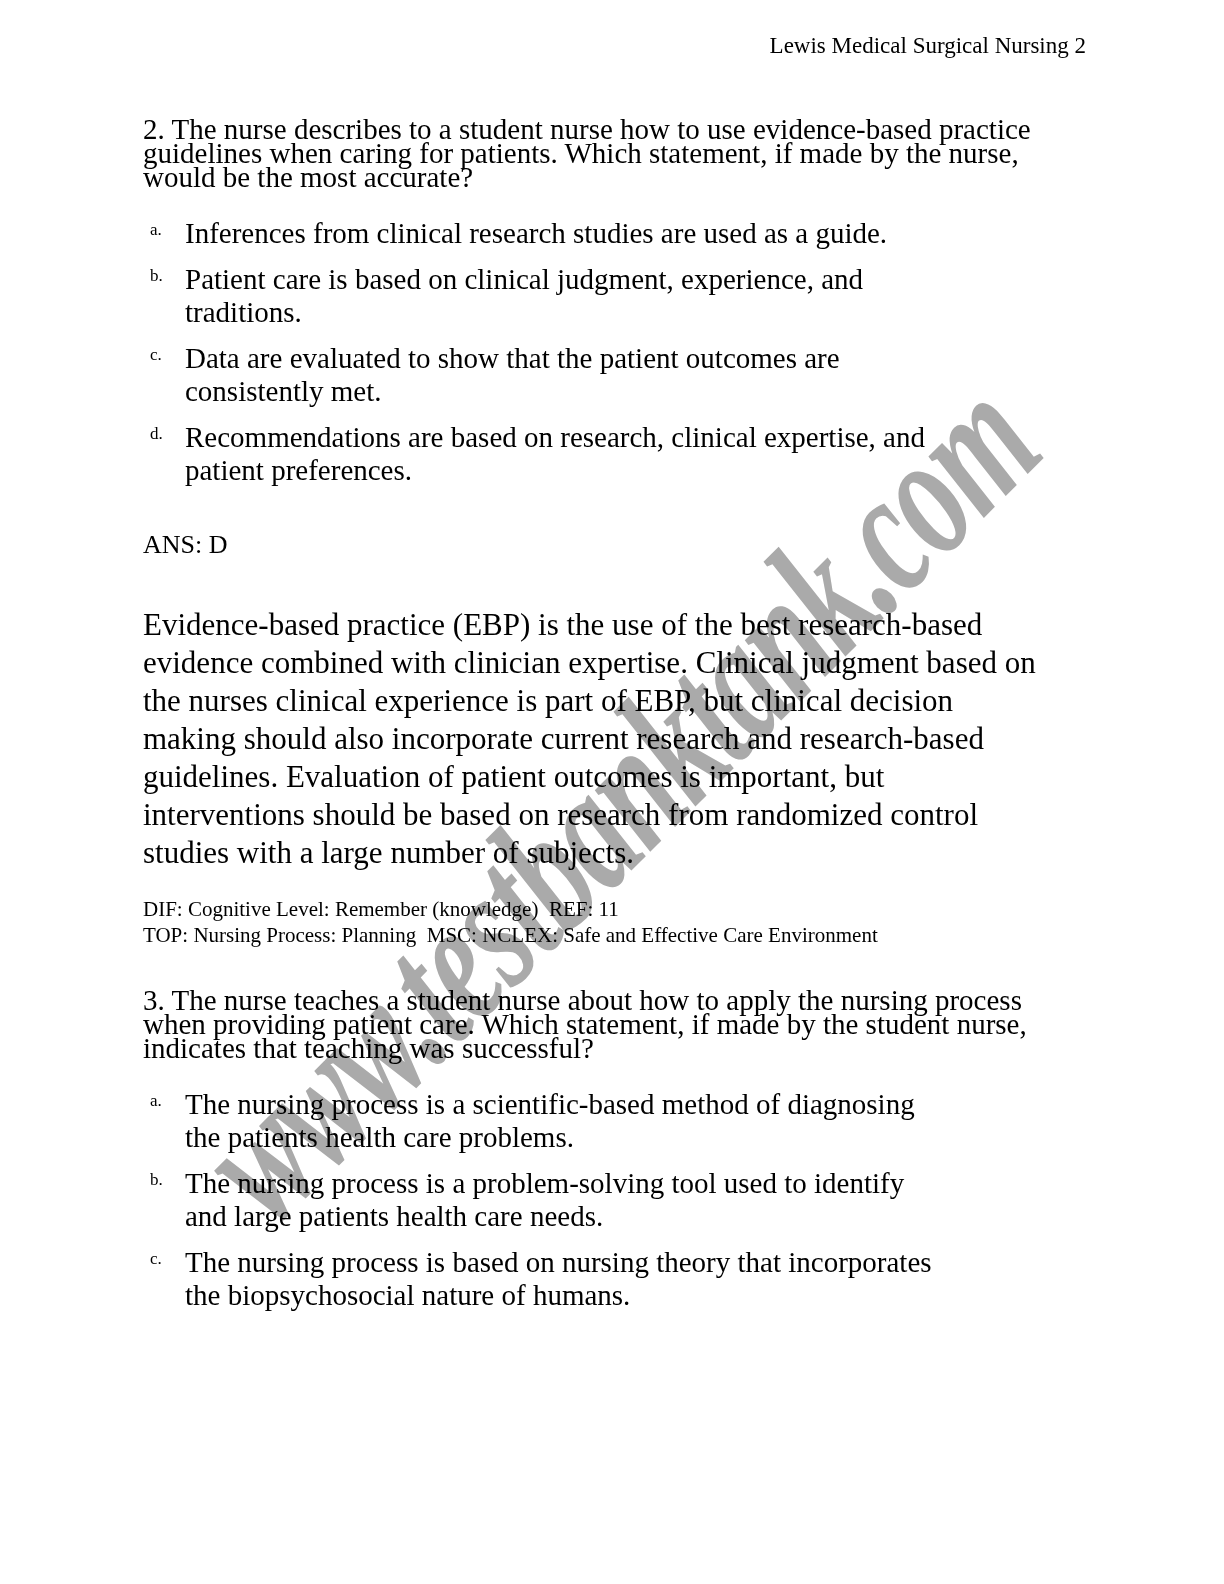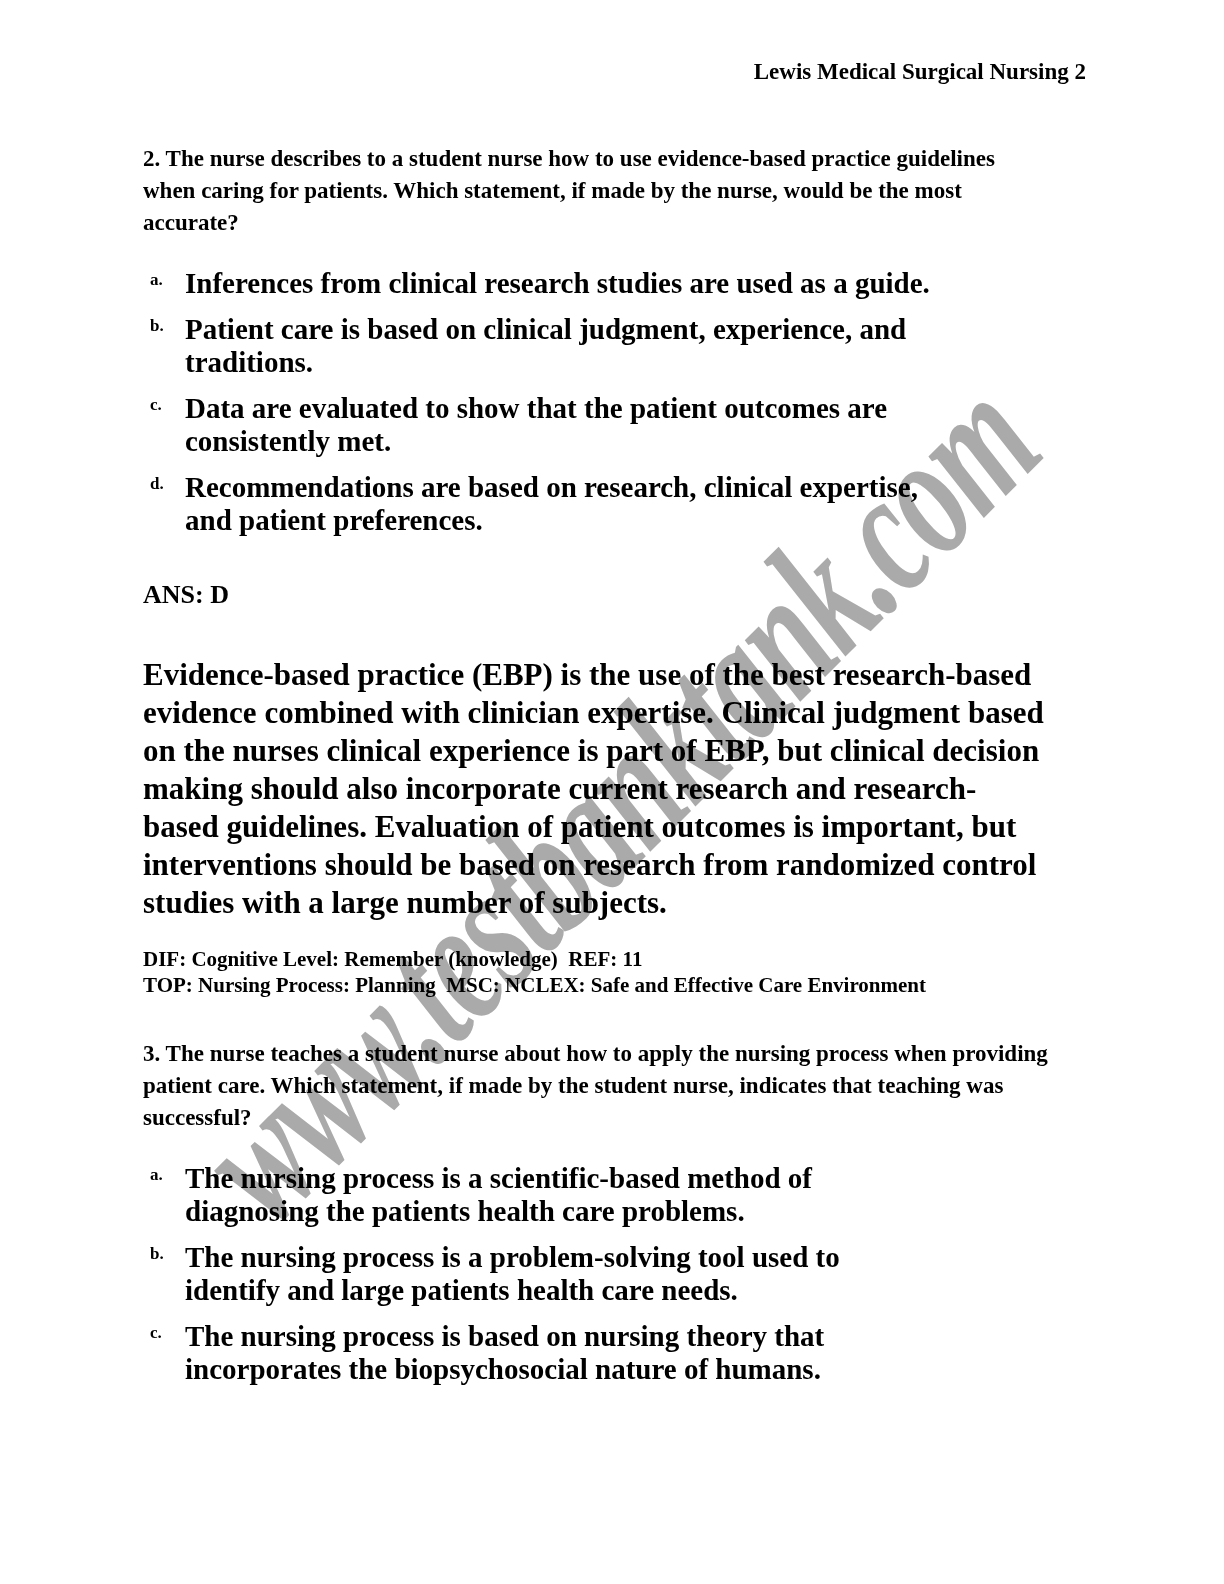--- a/index.html
+++ b/index.html
@@ -12,29 +12,28 @@
   }
   .watermark {
     position:absolute; left:617px; top:800px;
     transform:translate(-50%,-50%) rotate(-45deg) scaleY(1.5);
     font-size:120px; font-weight:bold; font-style:italic;
     letter-spacing:-2px; white-space:nowrap;
     color:#aaaaaa; z-index:0; user-select:none;
   }
   .content {
     position:absolute; inset:0; z-index:1;
-    padding:58px 120px 0 143px;
-    font-weight:bold;
+    padding:32px 120px 0 143px;
   }
   .page-header {
     text-align:right; font-size:23px; line-height:27px;
     padding-right:18px; margin-bottom:58px;
   }
   .question-text {
-    font-size:23px; line-height:32px; max-width:905px;
+    font-size:29px; line-height:24px; max-width:905px;
     margin-bottom:28px;
   }
   .options { margin-left:7px; }
   .option { display:flex; margin-bottom:13px; }
   .option-letter { flex:none; width:35px; font-size:17px; padding-top:3px; }
   .option-text { font-size:29px; line-height:33px; max-width:750px; }
   .answer-line { font-size:26px; line-height:26px; margin-top:45px; }
   .rationale {
     font-size:31px; line-height:38px; max-width:905px; margin-top:48px;
   }

